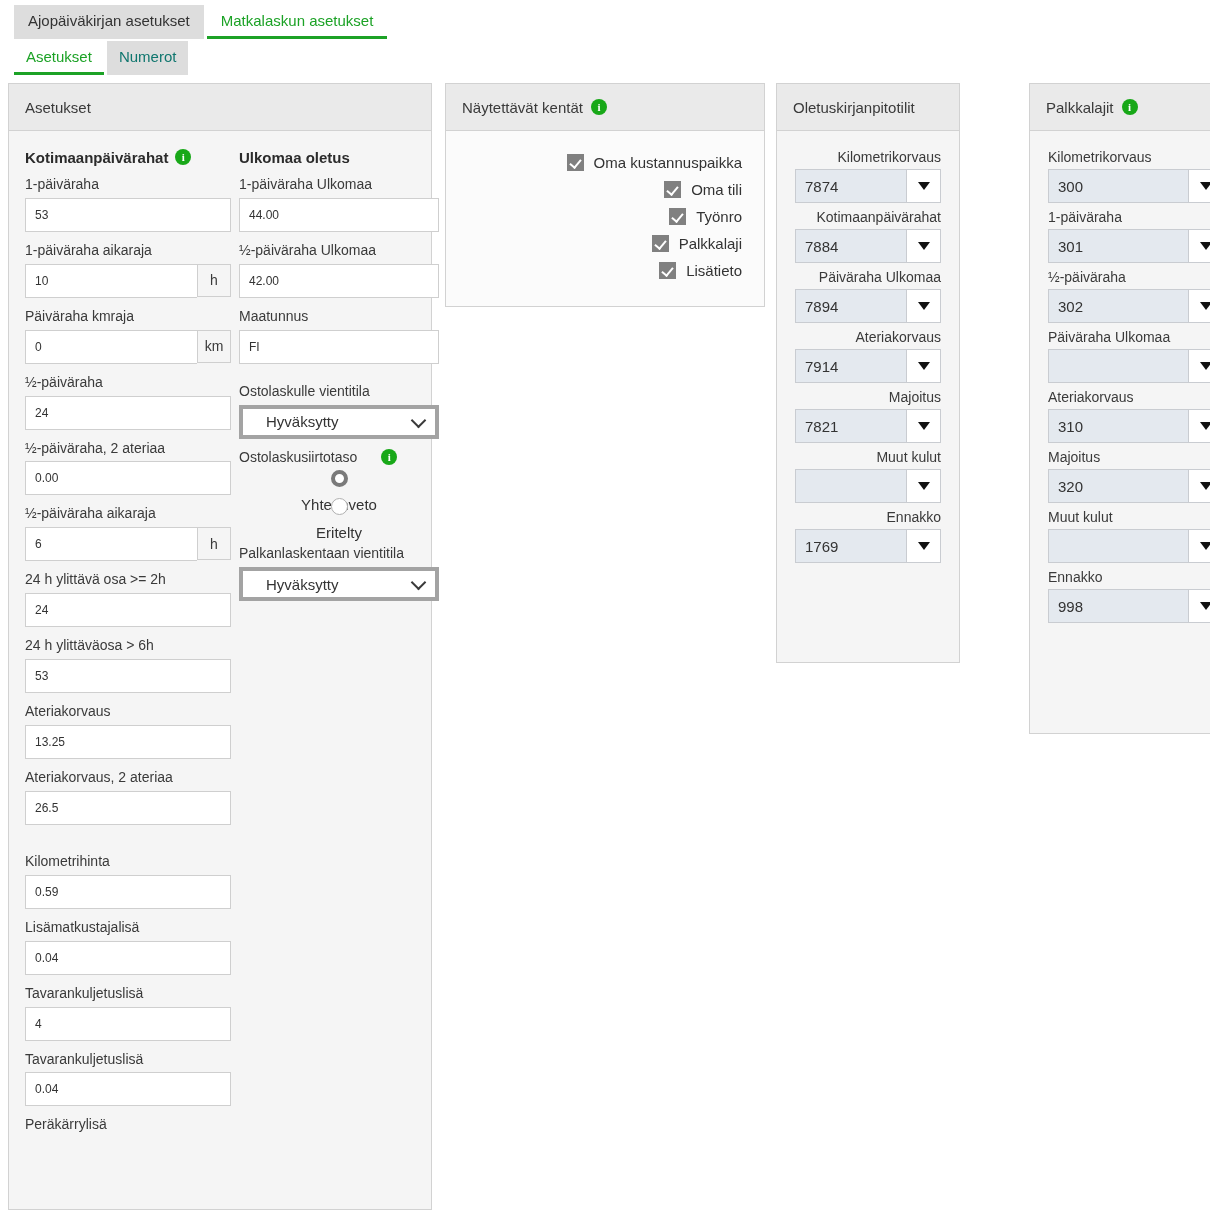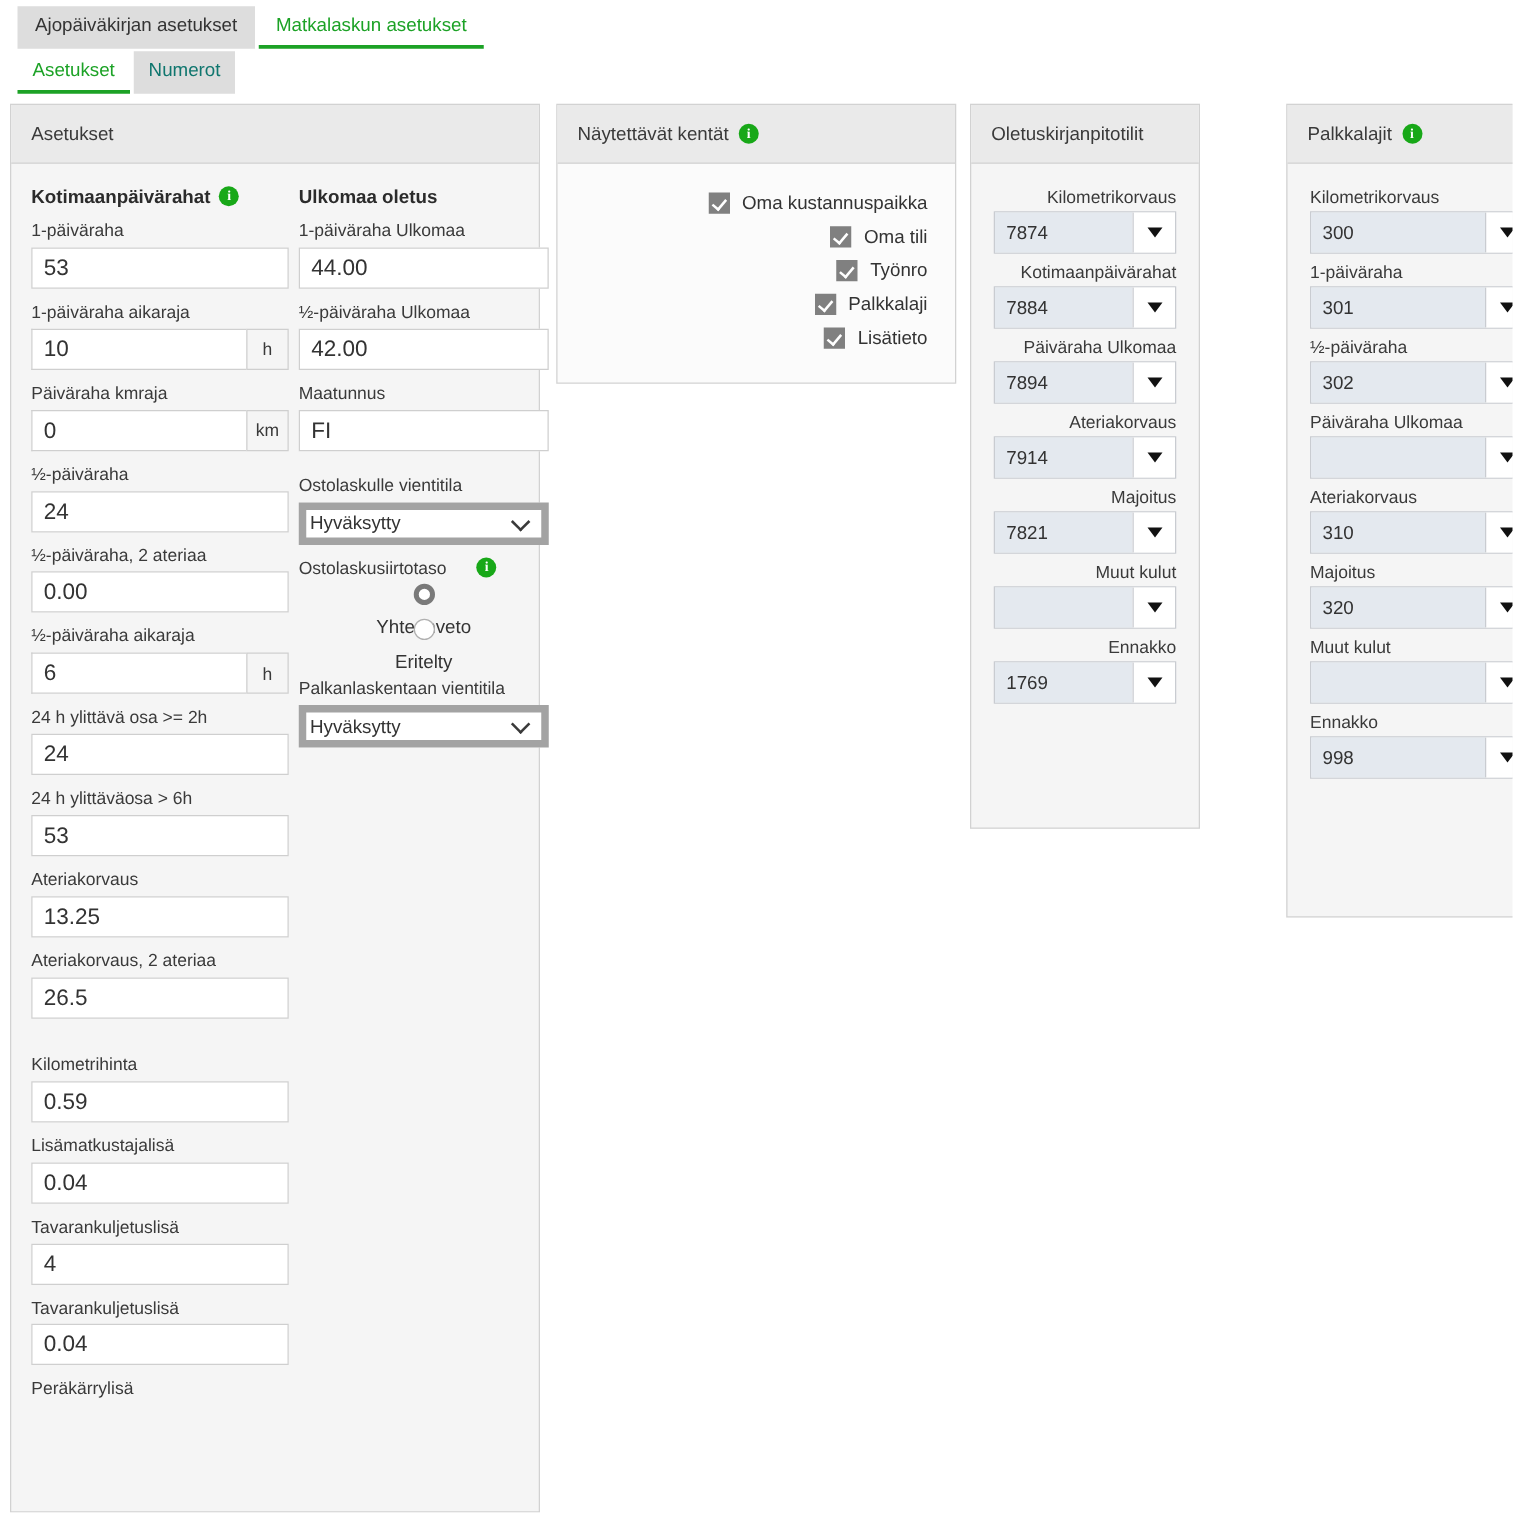--- a/index.html
+++ b/index.html
@@ -94,38 +94,38 @@
     margin: 0 0 8px 0; display: flex; align-items: center; gap: 7px;
     height: 20px;
   }
   .fld { margin-bottom: 9px; }
   .fld-label {
     font-size: 14px; color: #3a3a3a; margin-bottom: 4px; line-height: 1.35;
   }
   .inp {
     width: 100%; height: 33px;
     border: 1px solid #cfcfcf; background: #ffffff;
-    font-size: 18px; color: #333333;
-    padding: 5px 9px;
+    font-size: 12px; color: #333333;
+    padding: 16px 9px;
     font-family: "Liberation Sans", sans-serif;
   }
   .inp-group { display: flex; width: 100%; }
   .inp-group .inp { border-right: none; }
   .inp-suffix {
     width: 34px; height: 33px; flex: 0 0 34px;
     border: 1px solid #cfcfcf;
     background: #f5f5f5;
     display: flex; align-items: center; justify-content: center;
     font-size: 14px; color: #3a3a3a;
   }
   .sel-native {
     position: relative; width: 100%; height: 34px;
-    border: 6px solid #a3a3a3; background: #ffffff;
+    border: 4px solid #a3a3a3; background: #ffffff;
     display: flex; align-items: center;
-    padding: 0 3px; font-size: 15px; color: #333333;
+    padding: 0 23px; font-size: 15px; color: #333333;
   }
   .sel-native .chev {
     position: absolute; right: 11px; top: 50%;
     width: 11px; height: 11px; margin-top: -7px;
     border-right: 2px solid #3a3a3a; border-bottom: 2px solid #3a3a3a;
     transform: rotate(45deg);
   }
   .spacer-16 { height: 18px; }
   .spacer-8 { height: 9px; }
 

